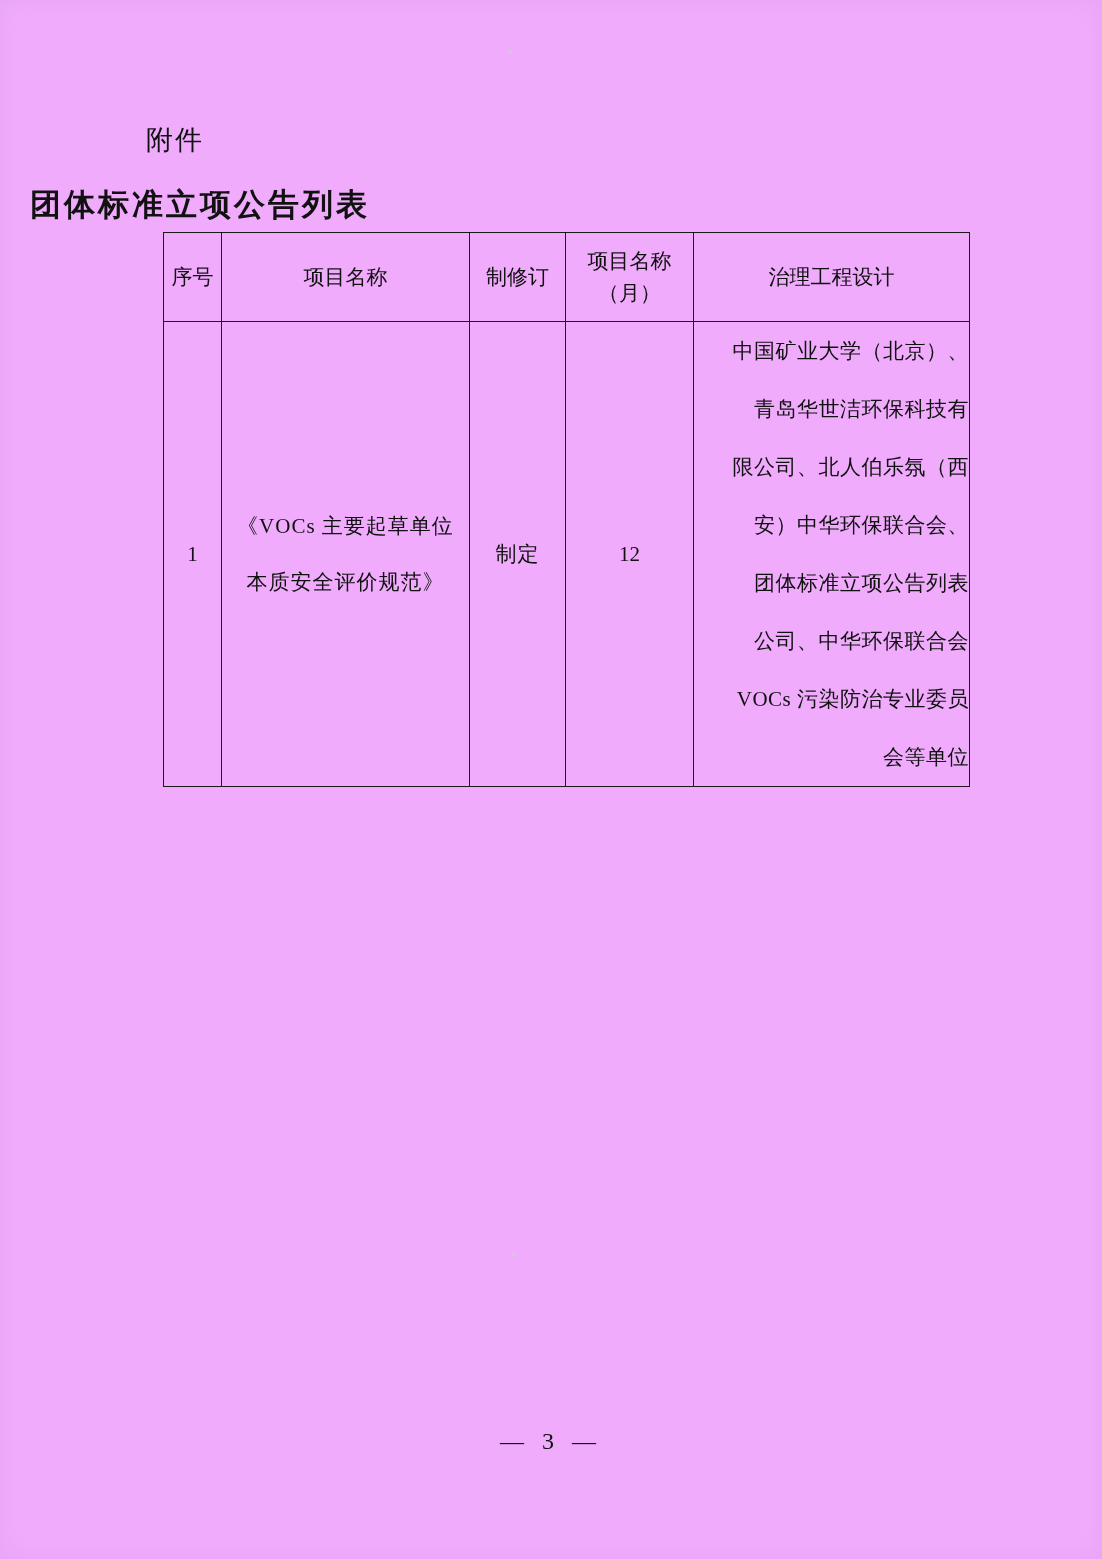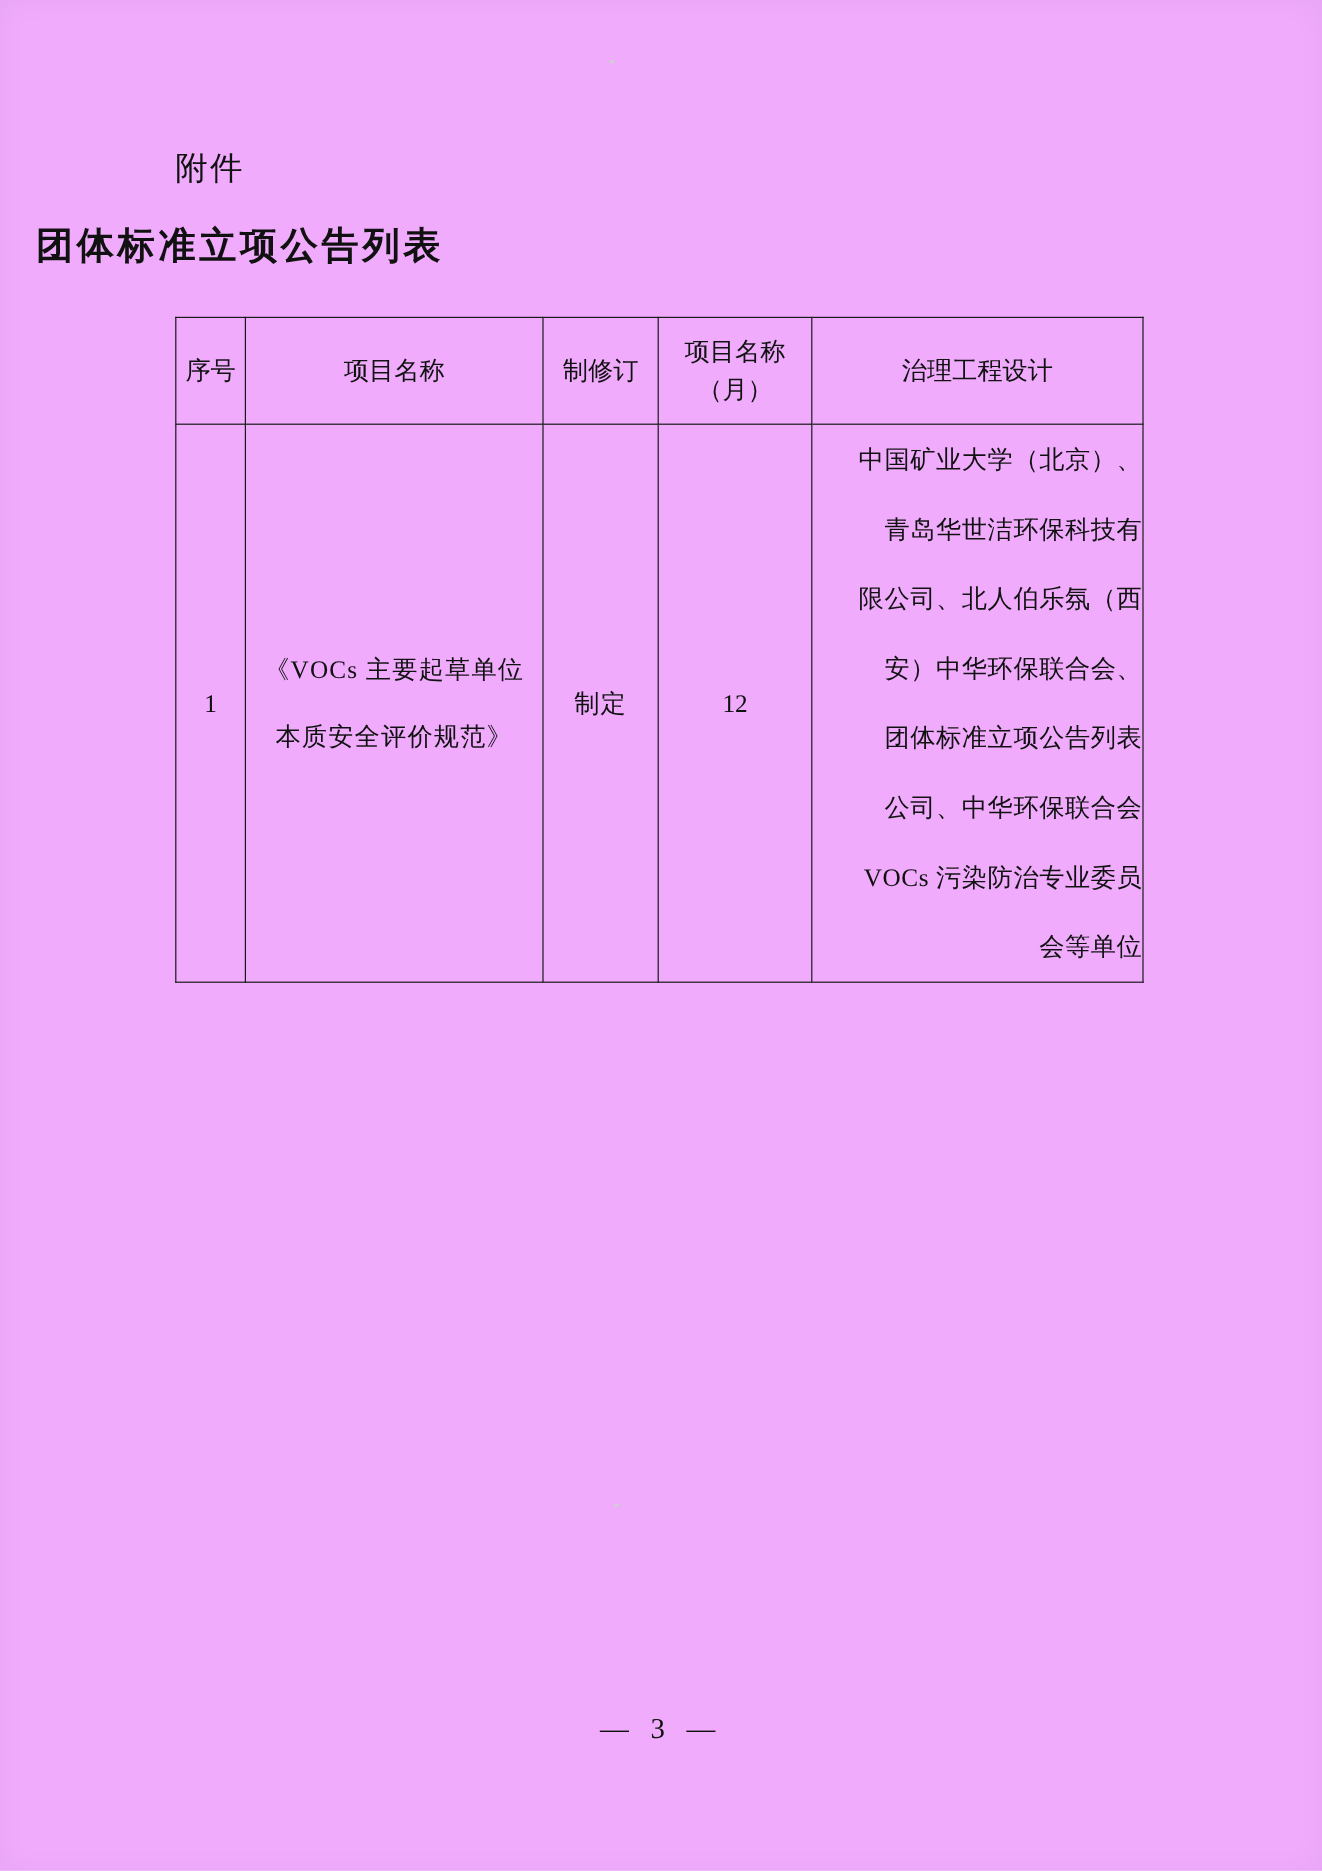--- a/index.html
+++ b/index.html
@@ -51,26 +51,25 @@
     text-align: left;
     font-size: 31px;
     font-weight: bold;
     letter-spacing: 3px;
     padding-left: 30px;
     box-sizing: border-box;
   }
 
   table.main-table {
     position: absolute;
-    left: 146px;
+    left: 163px;
     top: 232px;
     width: 806px;
     border-collapse: collapse;
     table-layout: fixed;
-    margin-top: 32px;
   }
   table.main-table td,
   table.main-table th {
     border: 1.6px solid #1a1a1a;
     vertical-align: middle;
     text-align: center;
     font-weight: normal;
     font-size: 21px;
     padding: 0;
   }

